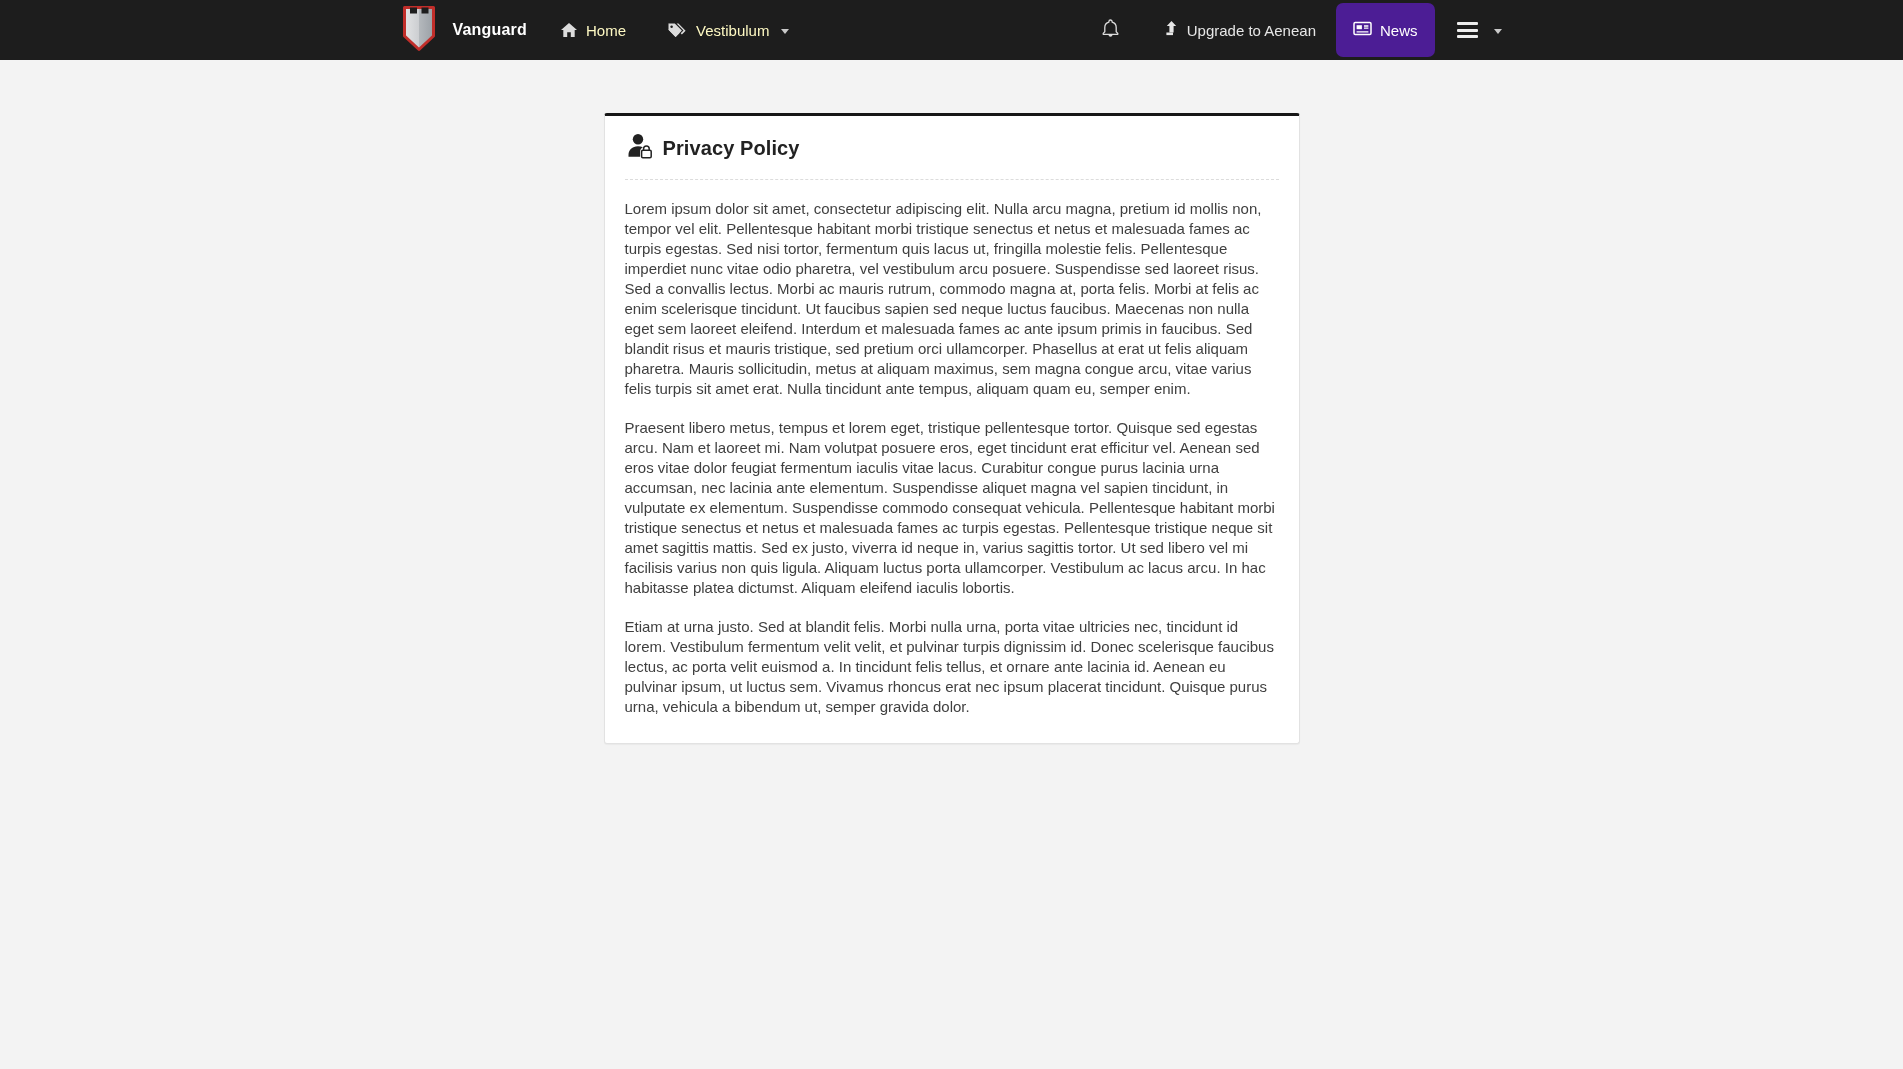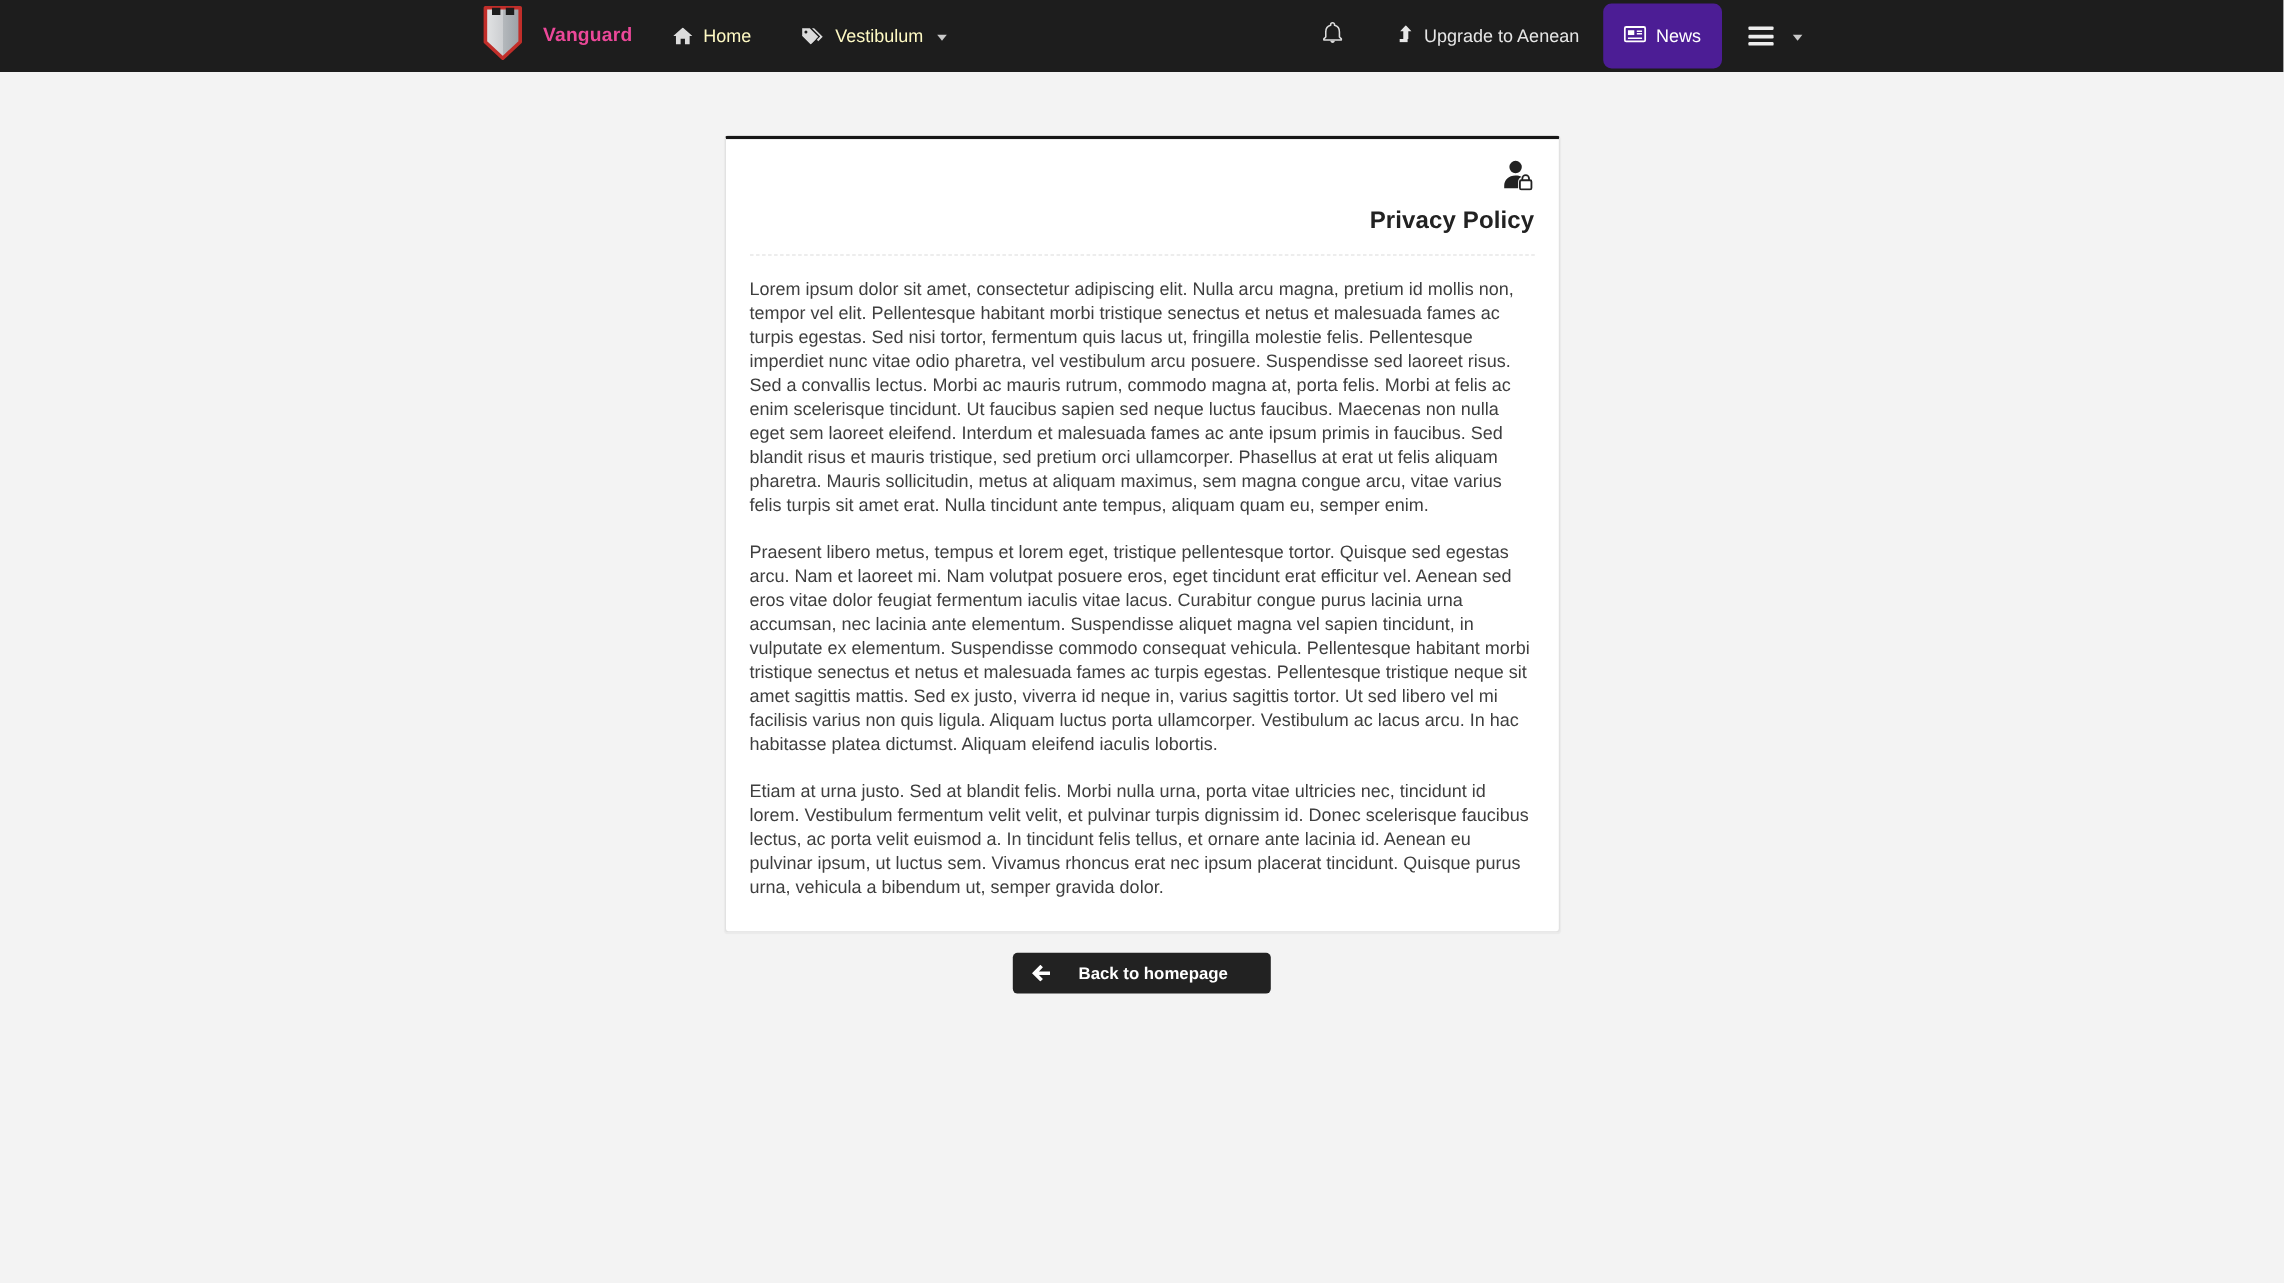--- a/index.html
+++ b/index.html
@@ -24,21 +24,21 @@
   }
   .brand {
     display: flex;
     align-items: center;
     gap: 17px;
     margin-right: 34px;
     cursor: pointer;
     text-decoration: none;
   }
   .brand-text {
-    color: #ec4899;
+    color: #ffffff;
     font-size: 16px;
     font-weight: bold;
     letter-spacing: .2px;
   }
   .nav-link {
     display: flex;
     align-items: center;
     gap: 9px;
     color: #fef9c3;
     font-size: 15px;
@@ -112,24 +112,23 @@
     margin: 0 auto;
     background: #ffffff;
     border: 1px solid #e2e2e2;
     border-top: 3px solid #161616;
     border-radius: 3px;
     padding: 17px 20px 26px 20px;
     box-shadow: 0 1px 1px rgba(0,0,0,.04);
   }
   .card-header {
     display: flex;
-    align-items: flex-end;
+    align-items: center;
     gap: 9px;
     padding-left: 2px;
-    flex-direction: column;
   }
   .card-title {
     font-size: 20px;
     font-weight: bold;
     color: #222222;
     letter-spacing: .1px;
   }
   .sep {
     border-bottom: 1px dashed #dcdcdc;
     margin-top: 16px;
@@ -261,23 +260,13 @@
         </svg>
       </span>
       <h1 class="card-title">Privacy Policy</h1>
     </header>
     <div class="sep"></div>
     <p>Lorem ipsum dolor sit amet, consectetur adipiscing elit. Nulla arcu magna, pretium id mollis non, tempor vel elit. Pellentesque habitant morbi tristique senectus et netus et malesuada fames ac turpis egestas. Sed nisi tortor, fermentum quis lacus ut, fringilla molestie felis. Pellentesque imperdiet nunc vitae odio pharetra, vel vestibulum arcu posuere. Suspendisse sed laoreet risus. Sed a convallis lectus. Morbi ac mauris rutrum, commodo magna at, porta felis. Morbi at felis ac enim scelerisque tincidunt. Ut faucibus sapien sed neque luctus faucibus. Maecenas non nulla eget sem laoreet eleifend. Interdum et malesuada fames ac ante ipsum primis in faucibus. Sed blandit risus et mauris tristique, sed pretium orci ullamcorper. Phasellus at erat ut felis aliquam pharetra. Mauris sollicitudin, metus at aliquam maximus, sem magna congue arcu, vitae varius felis turpis sit amet erat. Nulla tincidunt ante tempus, aliquam quam eu, semper enim.</p>
     <p>Praesent libero metus, tempus et lorem eget, tristique pellentesque tortor. Quisque sed egestas arcu. Nam et laoreet mi. Nam volutpat posuere eros, eget tincidunt erat efficitur vel. Aenean sed eros vitae dolor feugiat fermentum iaculis vitae lacus. Curabitur congue purus lacinia urna accumsan, nec lacinia ante elementum. Suspendisse aliquet magna vel sapien tincidunt, in vulputate ex elementum. Suspendisse commodo consequat vehicula. Pellentesque habitant morbi tristique senectus et netus et malesuada fames ac turpis egestas. Pellentesque tristique neque sit amet sagittis mattis. Sed ex justo, viverra id neque in, varius sagittis tortor. Ut sed libero vel mi facilisis varius non quis ligula. Aliquam luctus porta ullamcorper. Vestibulum ac lacus arcu. In hac habitasse platea dictumst. Aliquam eleifend iaculis lobortis.</p>
     <p>Etiam at urna justo. Sed at blandit felis. Morbi nulla urna, porta vitae ultricies nec, tincidunt id lorem. Vestibulum fermentum velit velit, et pulvinar turpis dignissim id. Donec scelerisque faucibus lectus, ac porta velit euismod a. In tincidunt felis tellus, et ornare ante lacinia id. Aenean eu pulvinar ipsum, ut luctus sem. Vivamus rhoncus erat nec ipsum placerat tincidunt. Quisque purus urna, vehicula a bibendum ut, semper gravida dolor.</p>
   </section>
 
-  <div class="btn-row">
-    <a class="back-btn">
-      <span class="arrow">
-        <svg width="15" height="14" viewBox="0 0 15 14">
-          <path d="M7 0 L9.1 2.1 5.8 5.5 H15 V8.5 H5.8 L9.1 11.9 7 14 0 7 Z" fill="#ffffff"></path>
-        </svg>
-      </span>
-      <span class="lbl">Back to homepage</span>
-    </a>
-  </div>
 </main>
 
 </body></html>

